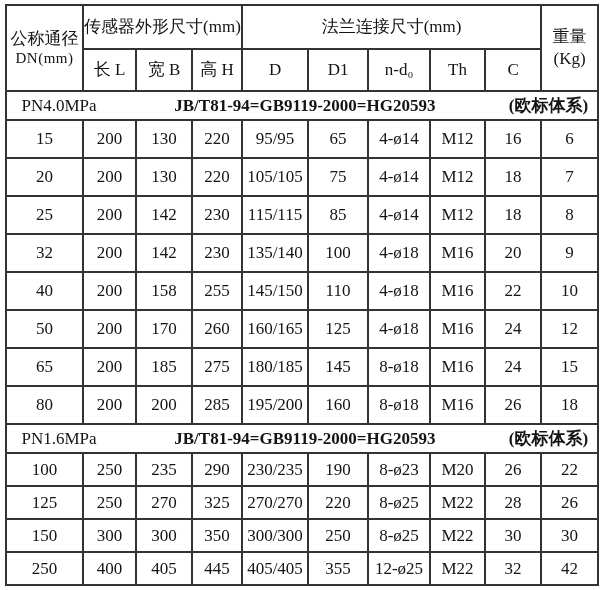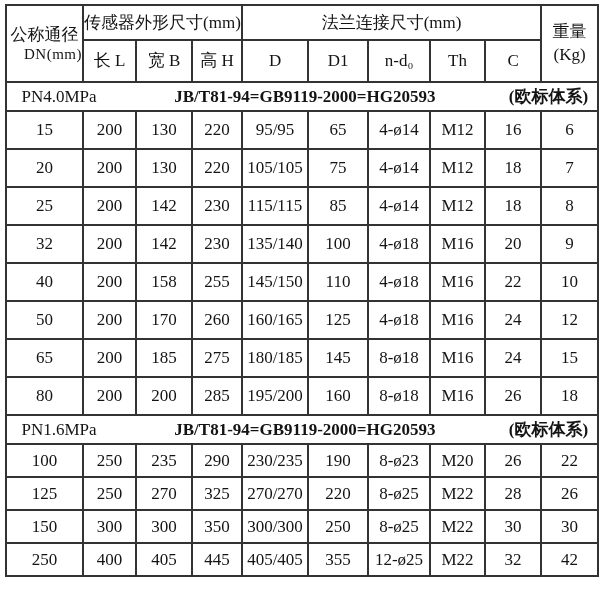--- a/index.html
+++ b/index.html
@@ -19,27 +19,27 @@
   }
   table.spec td {
     border: 2px solid #333333;
     text-align: center;
     vertical-align: middle;
     font-size: 17px;
     padding: 0;
     overflow: hidden;
     line-height: 1.25;
   }
-  tr.header-groups { height: 35px; font-family: Liberation Serif, serif; }
+  tr.header-groups { height: 44px; font-family: Liberation Serif, serif; }
   tr.header-sub    { height: 42px; padding-left: 29px; }
   tr.section-row   { height: 29px; }
   tr.data-row.s0   { height: 38px; border-radius: 9px; }
   tr.data-row.s1   { height: 33px; }
 
-  td.header-dn div.line2 { font-size: 15px; letter-spacing: 0.5px; text-align: right; }
+  td.header-dn div.line2 { font-size: 15px; letter-spacing: 0.5px; }
   td.header-weight div { line-height: 1.3; }
 
   td.section-cell { text-align: left; }
   .section-inner {
     display: flex;
     align-items: center;
     padding: 0 9px 0 10px;
     width: 100%;
   }
   .section-inner .pressure { flex: 0 0 auto; min-width: 84px; }

